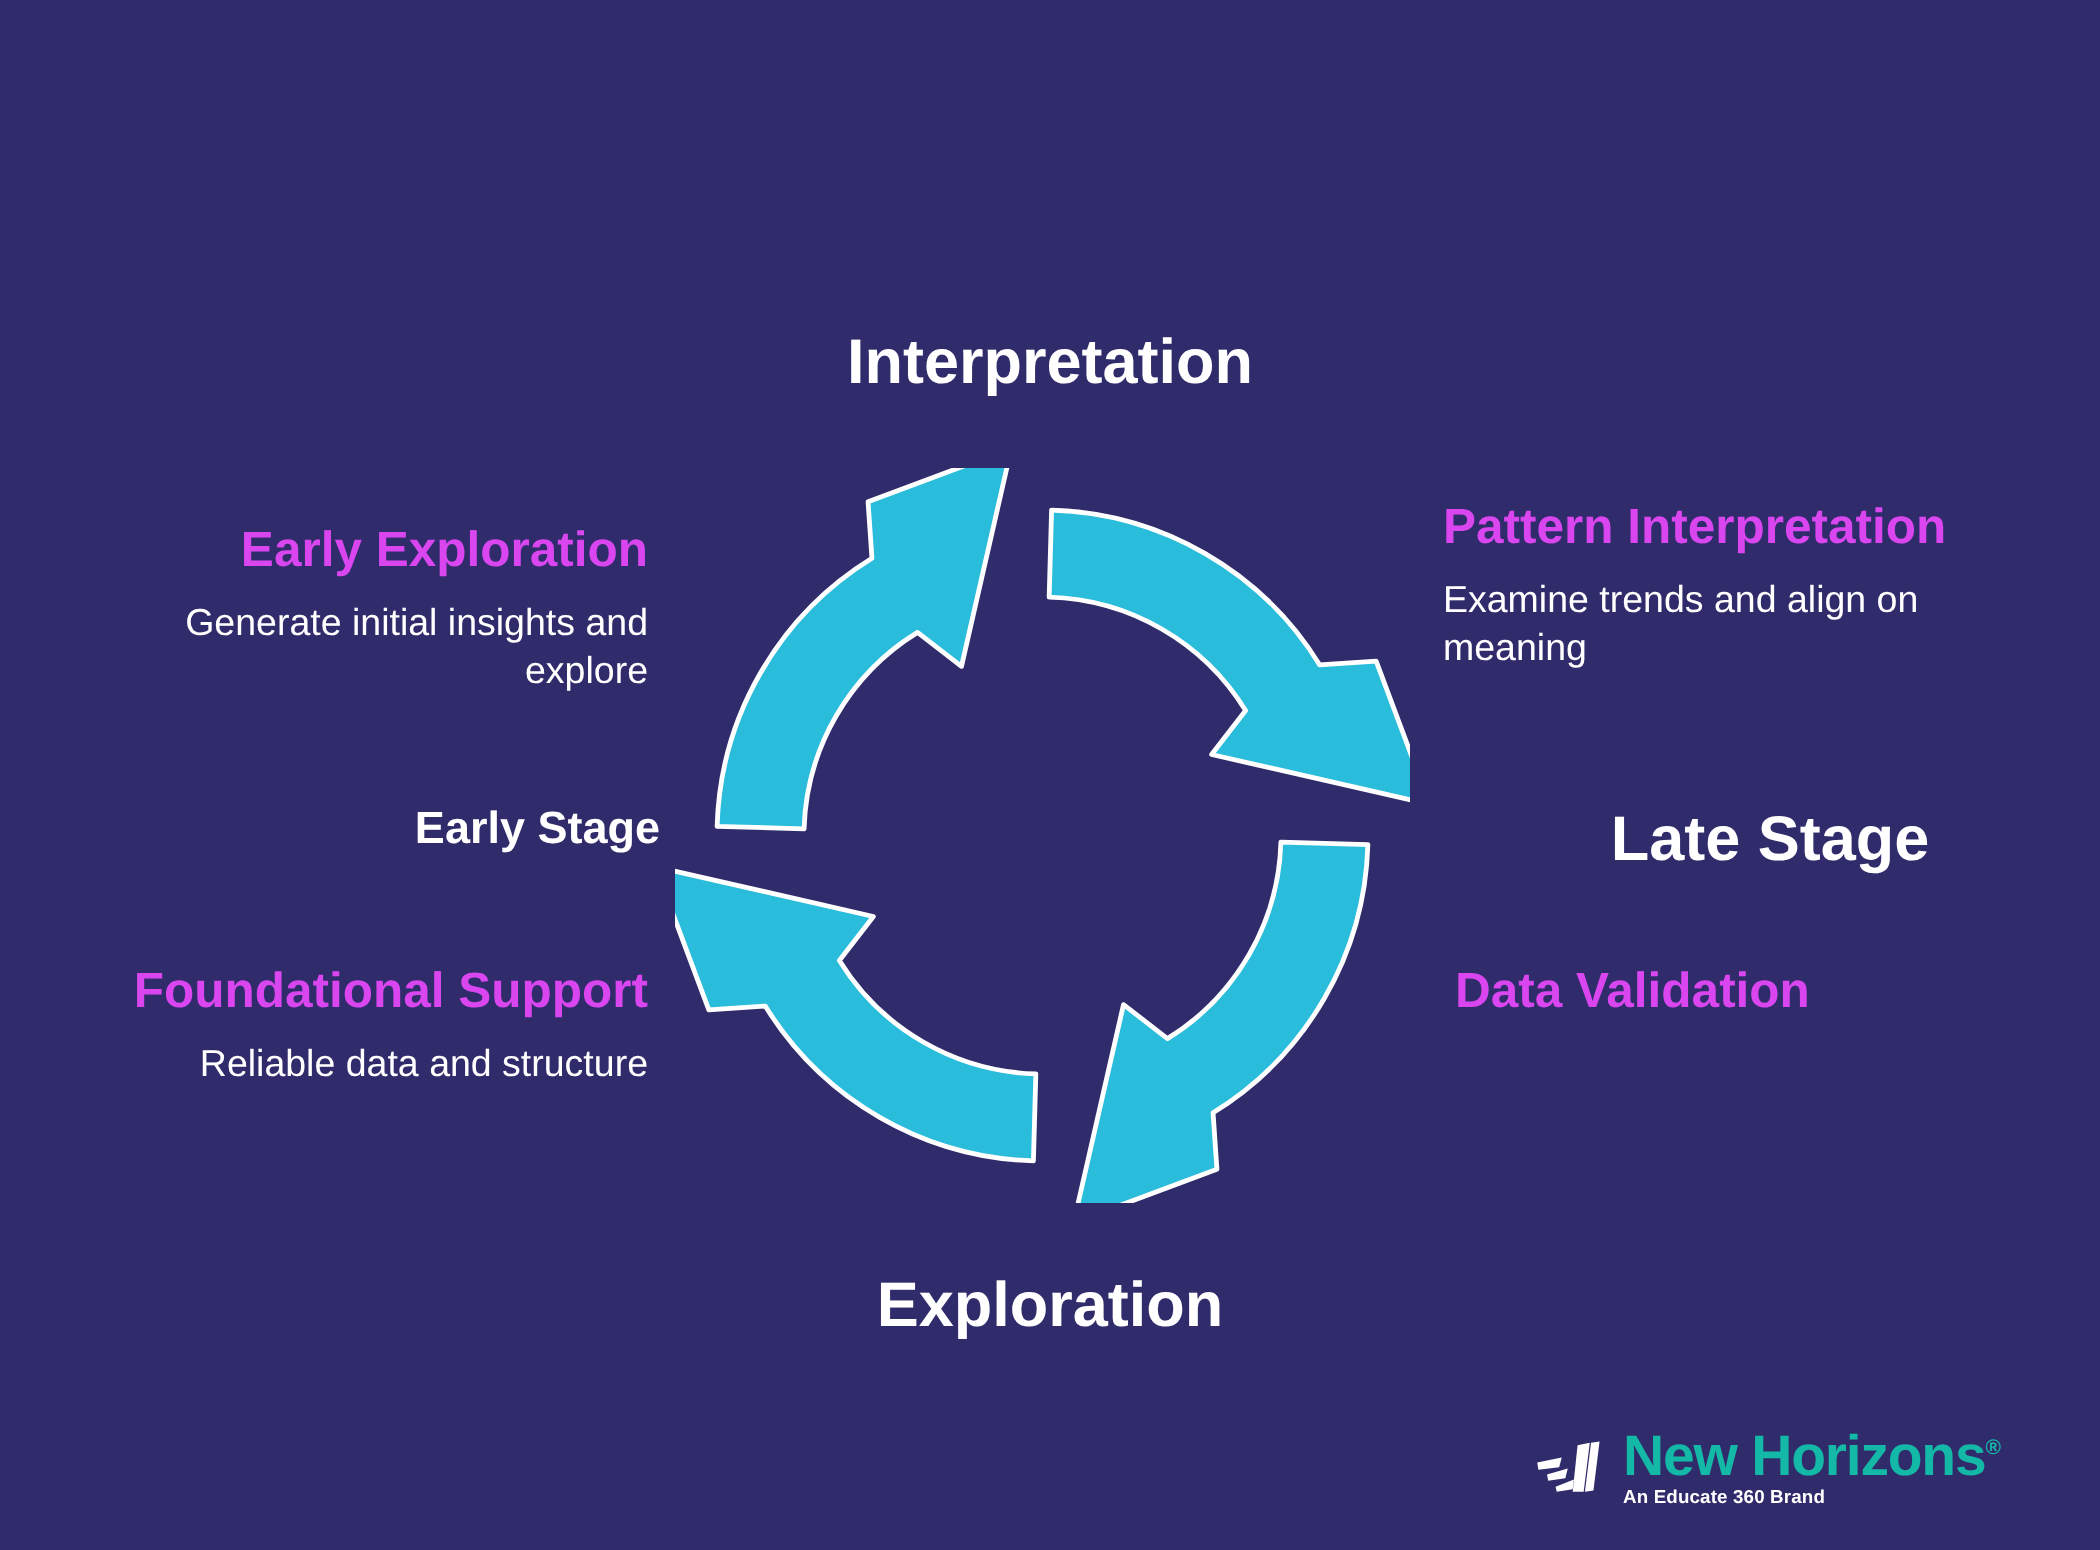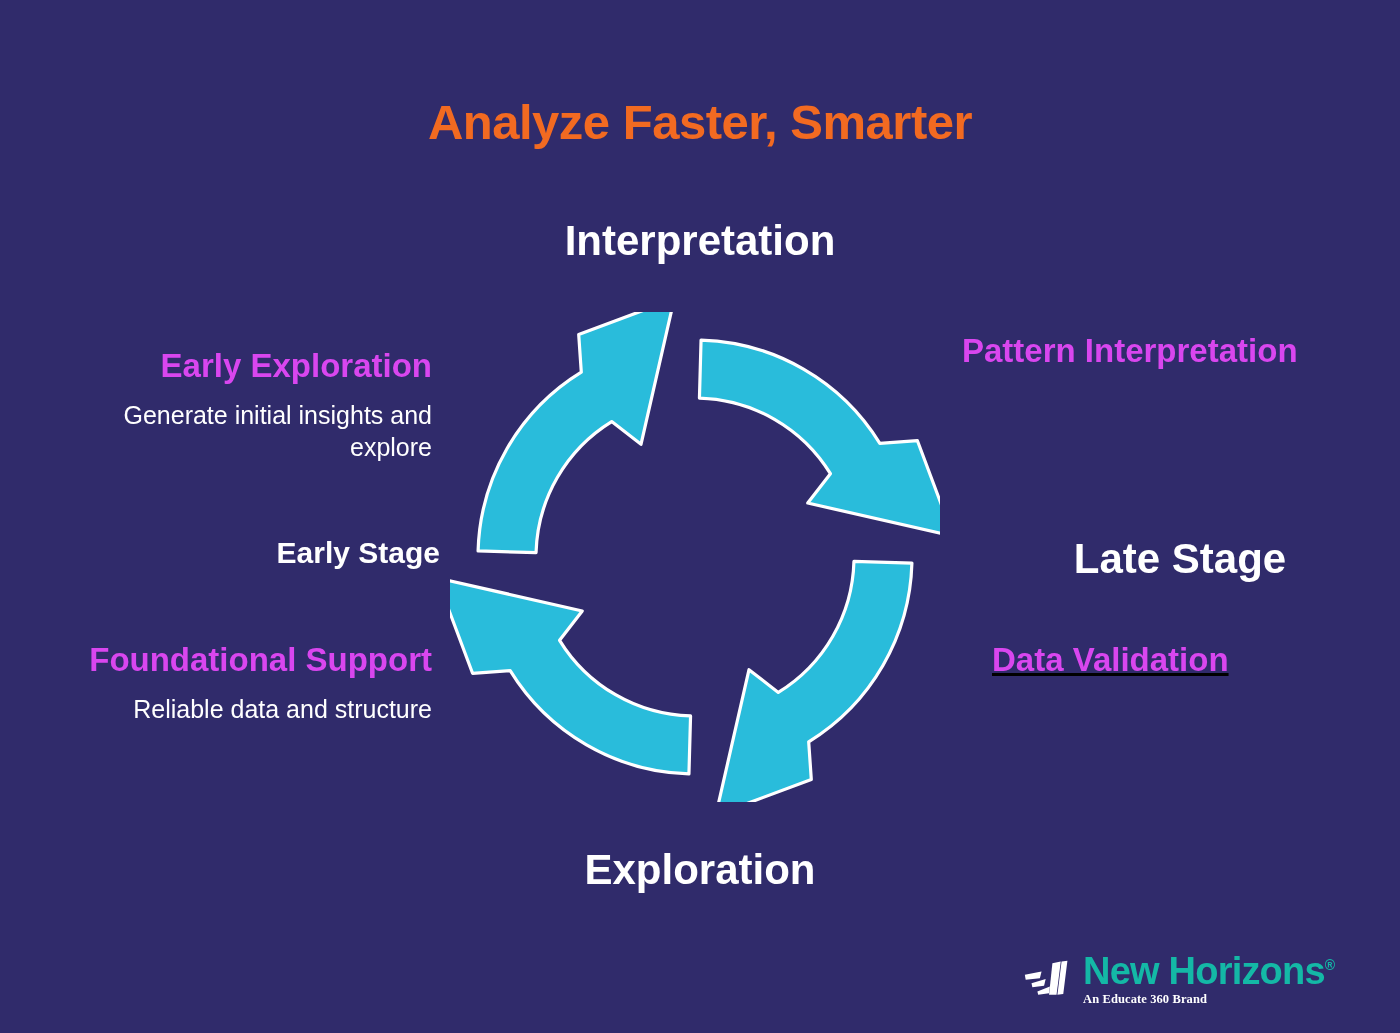--- a/index.html
+++ b/index.html
@@ -89,21 +89,21 @@
     margin: 0;
     font-weight: normal;
   }
 
   .callout.left  { text-align: right; }
   .callout.right { text-align: left; }
 
   .callout-tl { top: 347px; left: 40px;   width: 392px; }
   .callout-bl { top: 641px; left: 40px;   width: 392px; }
   .callout-tr { top: 332px; left: 962px;  width: 392px; }
-  .callout-br { top: 641px; left: 992px;  width: 392px; text-decoration: underline; }
+  .callout-br { top: 641px; left: 970px;  width: 392px; }
 
   
   .cycle-wrap {
     position: absolute;
     left: 450px;
     top: 312px;
     width: 490px;
     height: 490px;
   }
   .cycle-wrap svg { display: block; width: 490px; height: 490px; }
@@ -134,29 +134,27 @@
     font-weight: bold;
   }
   .logo-tag {
     color: #FFFFFF;
     font-size: 12.5px;
     font-weight: bold;
     text-align: right;
     margin-top: 4px;
     letter-spacing: 0.1px;
     white-space: nowrap;
-    font-family: Liberation Serif, serif;
   }
 </style>
 </head>
 <body>
 
 <div class="stage">
 
-  <div class="title">Analyze Faster, Smarter</div>
 
   <div class="axis-label axis-bottom">Exploration</div>
 
   <div class="axis-label axis-top">Interpretation</div>
 
   <div class="axis-label axis-left">Early Stage</div>
 
   <div class="axis-label axis-right">Late Stage</div>
 
   <div class="callout left callout-tl">
@@ -164,20 +162,21 @@
     <p class="c-desc">Generate initial insights and explore</p>
   </div>
 
   <div class="callout left callout-bl">
     <p class="c-title">Foundational Support</p>
     <p class="c-desc">Reliable data and structure</p>
   </div>
 
   <div class="callout right callout-tr">
     <p class="c-title">Pattern Interpretation</p>
+    <p class="c-desc">Examine trends and align on meaning</p>
   </div>
 
   <div class="callout right callout-br">
     <p class="c-title">Data Validation</p>
   </div>
 
   <div class="cycle-wrap">
     <svg viewBox="0 0 490 490" xmlns="http://www.w3.org/2000/svg">
       <g id="cycle-segments" fill="#29BCDB" stroke="#FFFFFF" stroke-width="3.2" stroke-linejoin="round">
           <path d="M 251.06 28.08 A 217 217 0 0 1 429.82 131.3 L 467.44 128.71 L 503.17 224.23 L 357.73 190.99 L 380.42 161.69 A 159 159 0 0 0 249.44 86.06 Z" fill="#29BCDB" stroke="#FFFFFF"></path>

